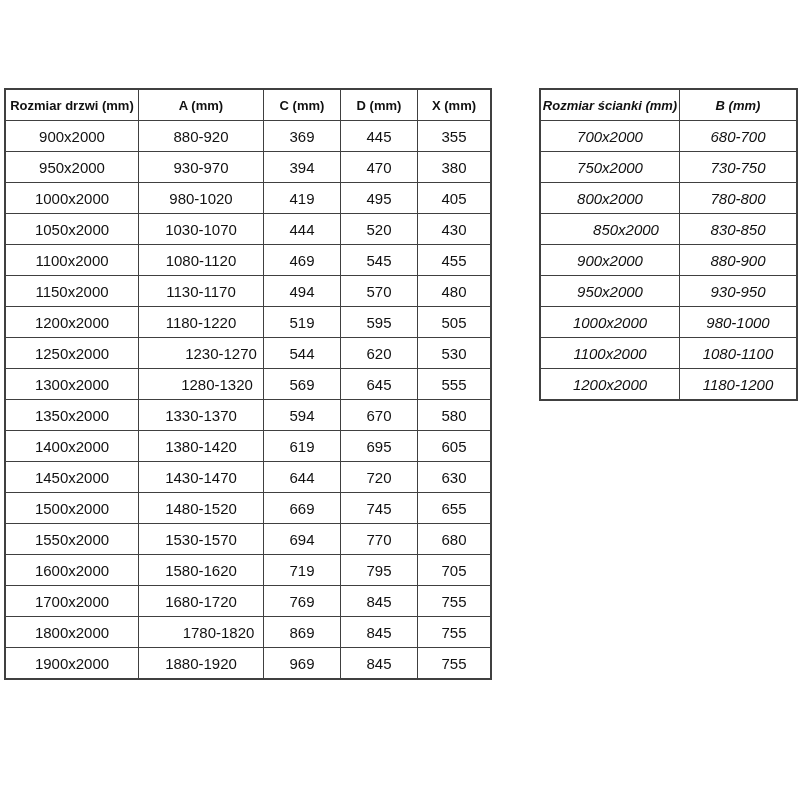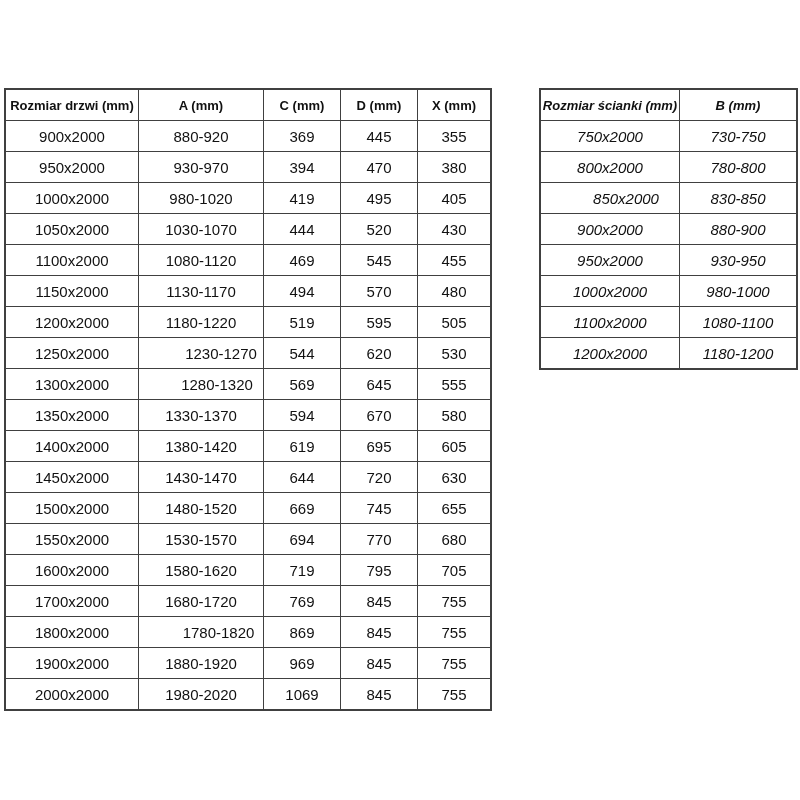--- a/index.html
+++ b/index.html
@@ -197,37 +197,34 @@
           <td style="border-color: rgb(64, 64, 64);">845</td>
           <td style="border-color: rgb(64, 64, 64);">755</td>
         </tr>
         <tr>
           <td style="border-color: rgb(64, 64, 64);">1900x2000</td>
           <td style="border-color: rgb(64, 64, 64);">1880-1920</td>
           <td style="border-color: rgb(64, 64, 64);">969</td>
           <td style="border-color: rgb(64, 64, 64);">845</td>
           <td style="border-color: rgb(64, 64, 64);">755</td>
         </tr>
-        <tr>
-          <td style="border-color: rgb(64, 64, 64);">2000x2000</td>
-          <td style="border-color: rgb(64, 64, 64);">1980-2020</td>
-          <td style="border-color: rgb(64, 64, 64);">1069</td>
-          <td style="border-color: rgb(64, 64, 64);">845</td>
-          <td style="border-color: rgb(64, 64, 64);">755</td>
-        </tr>
       </tbody>
     </table>
   <table class="spec walls-table" style="border-color: rgb(64, 64, 64); color: rgb(17, 17, 17);">
       <thead>
         <tr>
           <th style="border-color: rgb(64, 64, 64);">Rozmiar ścianki (mm)</th>
           <th style="border-color: rgb(64, 64, 64);">B (mm)</th>
         </tr>
       </thead>
       <tbody>
+        <tr>
+          <td style="border-color: rgb(64, 64, 64);">700x2000</td>
+          <td style="border-color: rgb(64, 64, 64);">680-700</td>
+        </tr>
         <tr>
           <td style="border-color: rgb(64, 64, 64);">750x2000</td>
           <td style="border-color: rgb(64, 64, 64);">730-750</td>
         </tr>
         <tr>
           <td style="border-color: rgb(64, 64, 64);">800x2000</td>
           <td style="border-color: rgb(64, 64, 64); margin-top: 44px;">780-800</td>
         </tr>
         <tr>
           <td style="border-color: rgb(64, 64, 64); padding-left: 32px;">850x2000</td>

